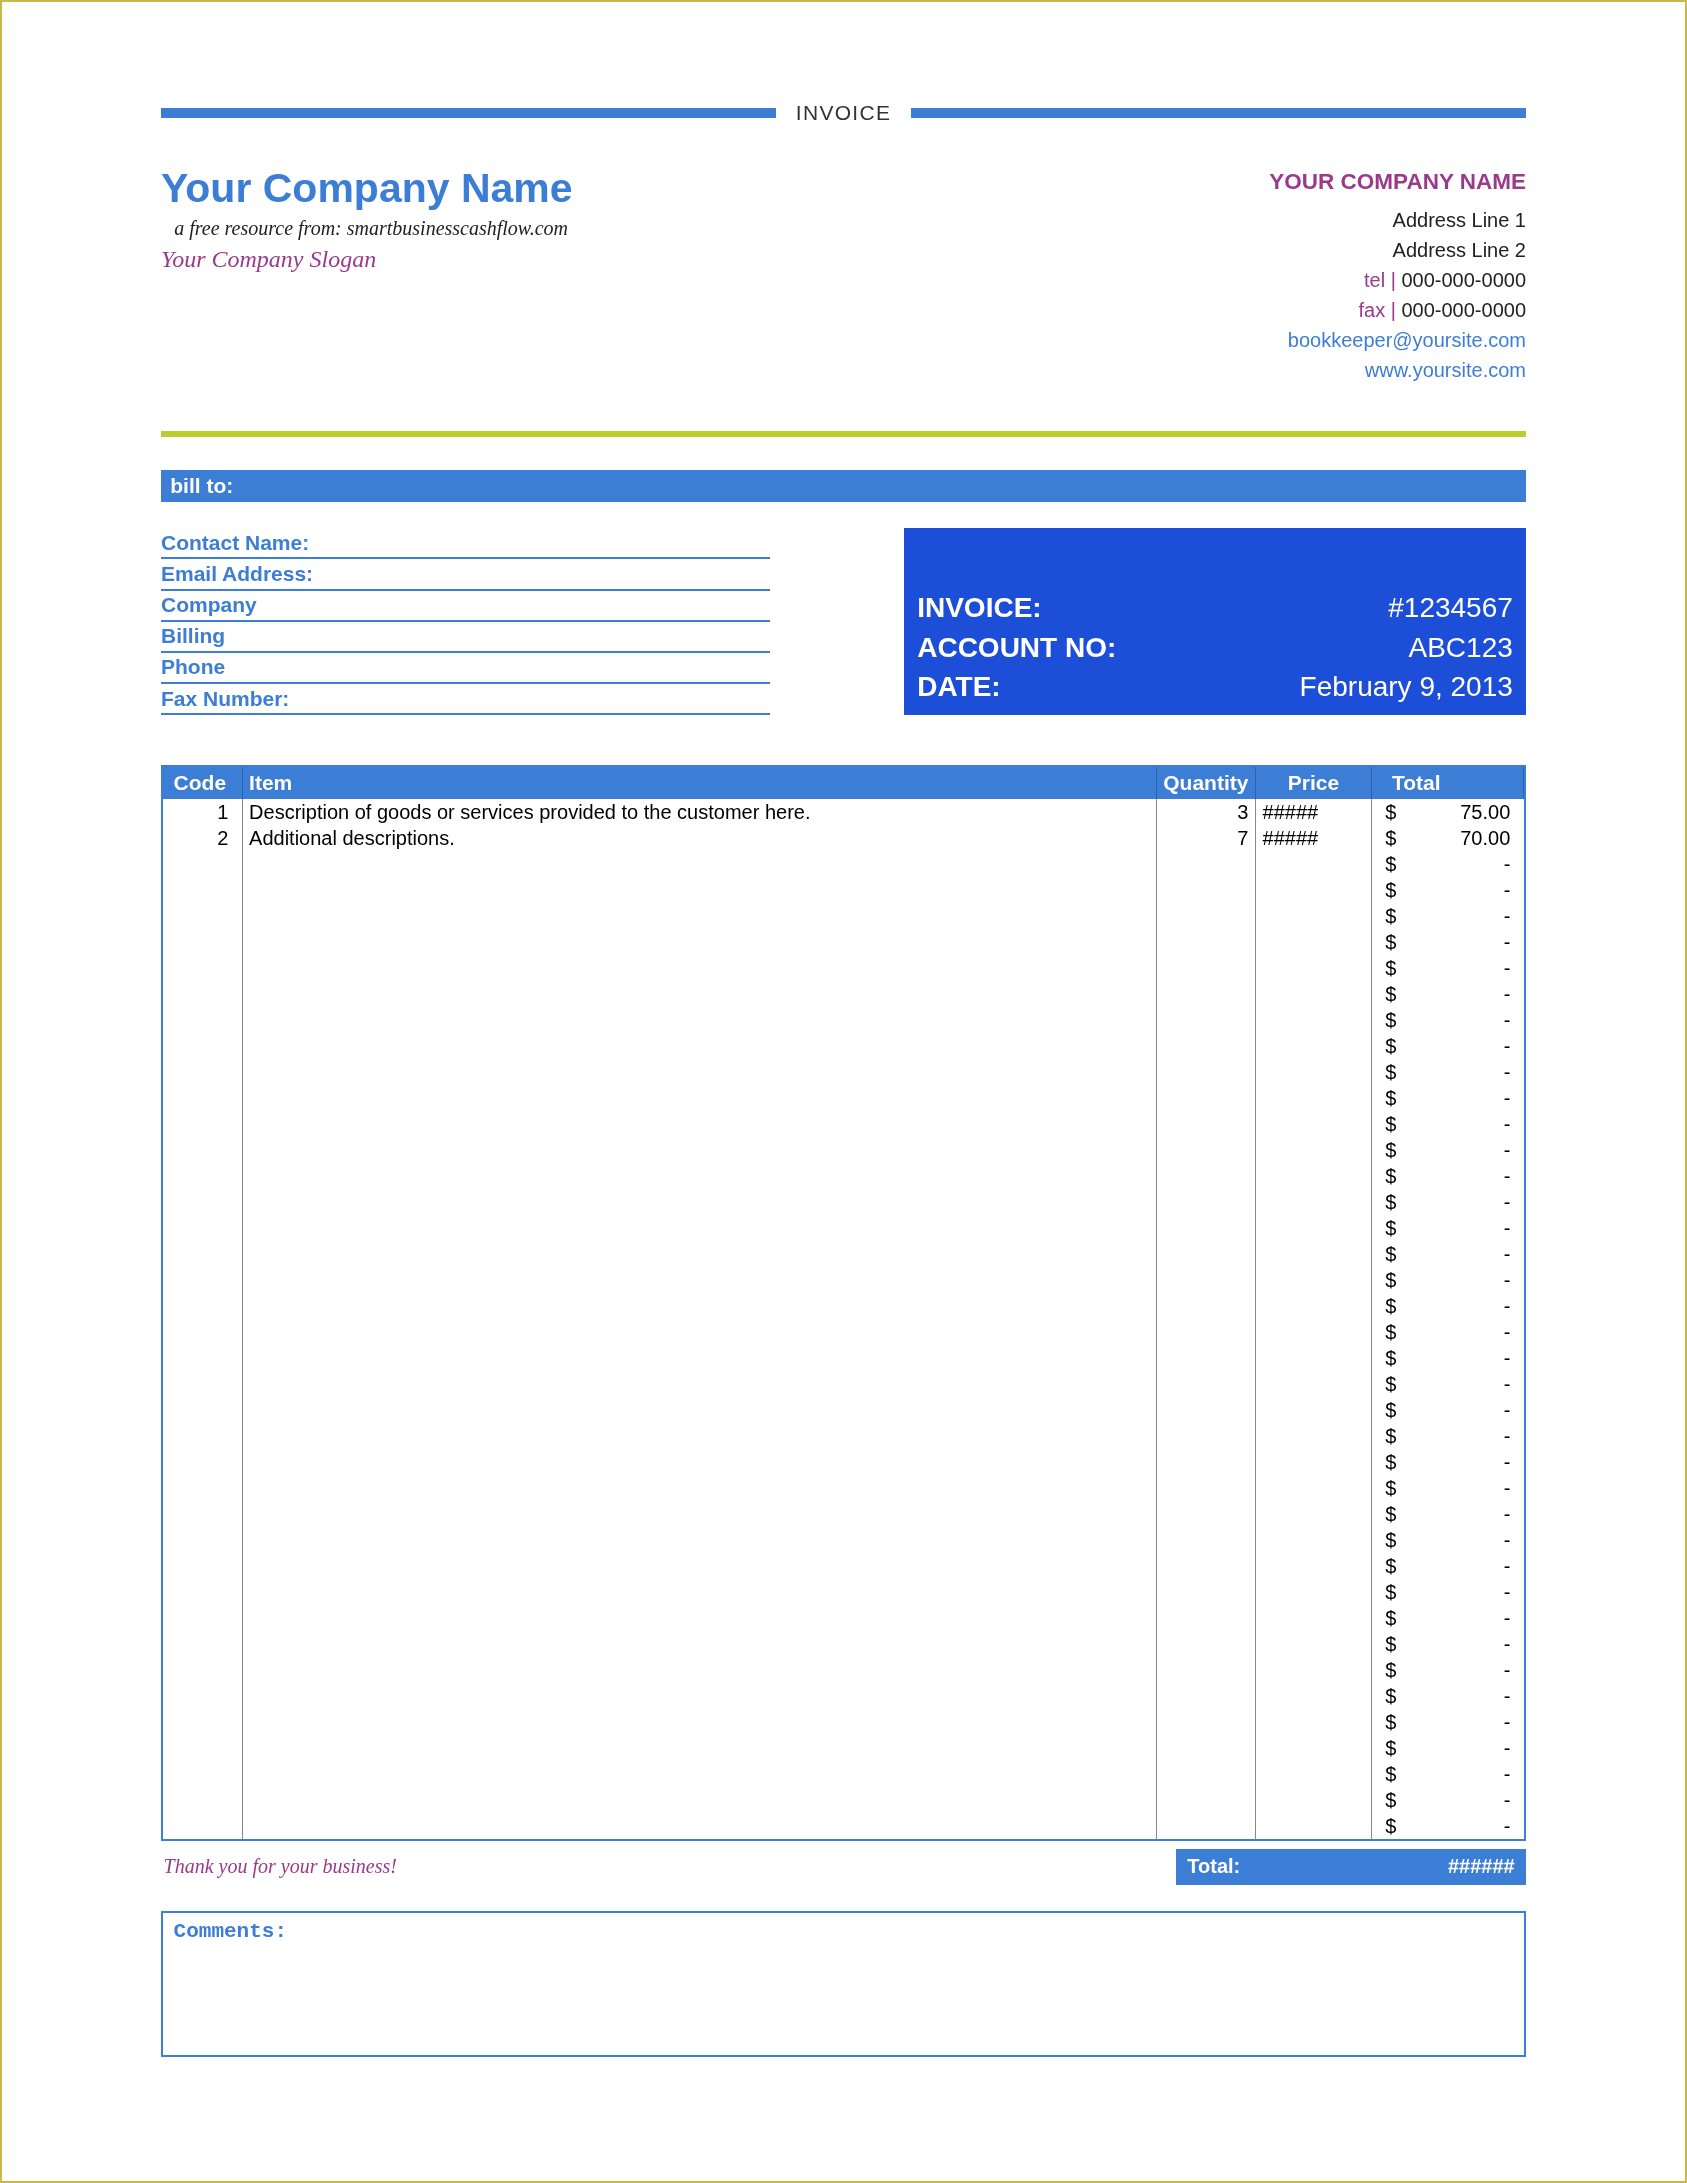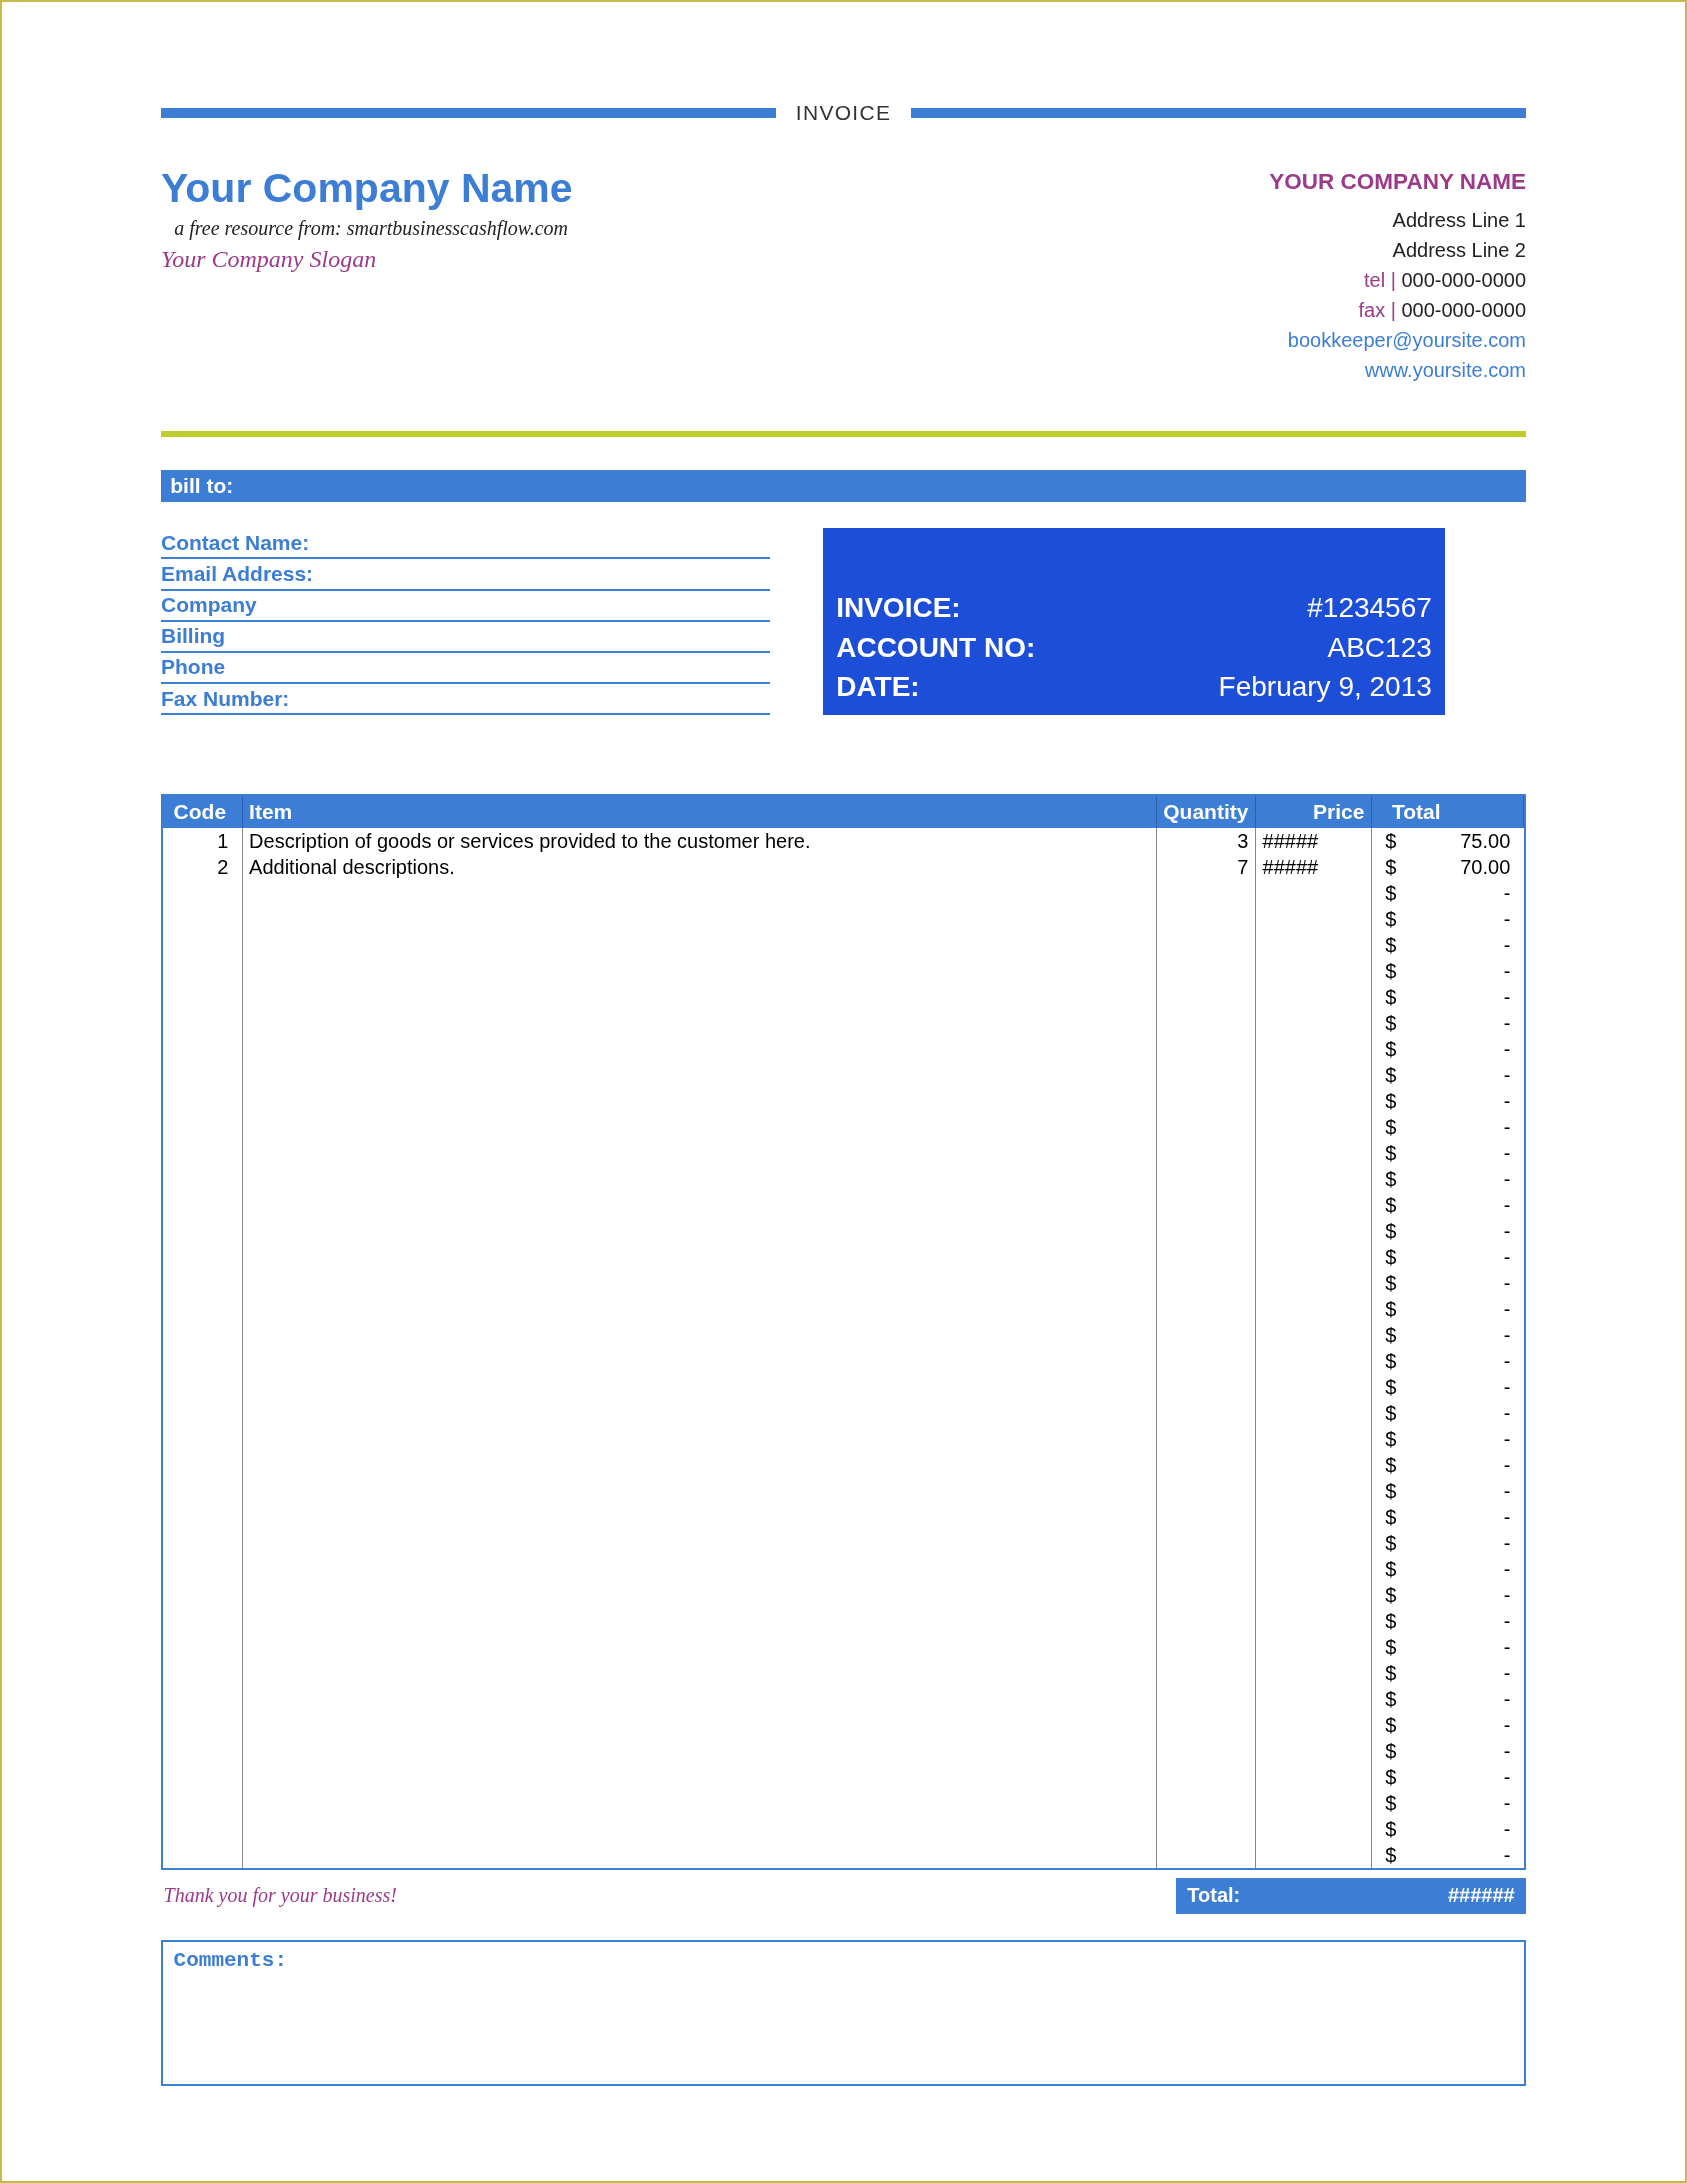--- a/index.html
+++ b/index.html
@@ -80,23 +80,23 @@
   .billto-bar {
     background: #3c7dd6;
     color: #fff;
     font-weight: bold;
     font-size: 21px;
     padding: 4px 9.3px;
     margin-bottom: 26.5px;
   }
   .billto-section {
     display: flex;
-    justify-content: flex-start;
+    justify-content: space-between;
     gap: 53px;
-    margin-bottom: 79px;
+    margin-bottom: 50px;
   }
   .billto-fields {
     flex: 0 0 609px;
   }
   .billto-row {
     border-bottom: 2px solid #3c7dd6;
     padding: 2.6px 0;
   }
   .billto-label {
     color: #3c7dd6;
@@ -135,21 +135,21 @@
     color: #fff;
     font-weight: bold;
     text-align: left;
     padding: 4px 6.6px;
     border-right: 0.7px solid #2a62b0;
     font-size: 21px;
   }
   .items-table th.code { width: 79px; text-align: left; padding-left:10.6px;}
   .items-table th.item { }
   .items-table th.qty { width: 99px; text-align: right; overflow:hidden;}
-  .items-table th.price { width: 116px; text-align: right; }
+  .items-table th.price { width: 116px; text-align: center; }
   .items-table th.total { width: 152px; text-align: left; padding-left:20px;}
   .items-table td {
     padding: 1.3px 6.6px;
     border-right: 0.7px solid #888;
     vertical-align: top;
     height: 26px;
   }
   .items-table td.code { text-align: right; padding-right: 13.2px; border-right:0.7px solid #888;}
   .items-table td.item { }
   .items-table td.qty { text-align: right; padding-right:6.6px; }

